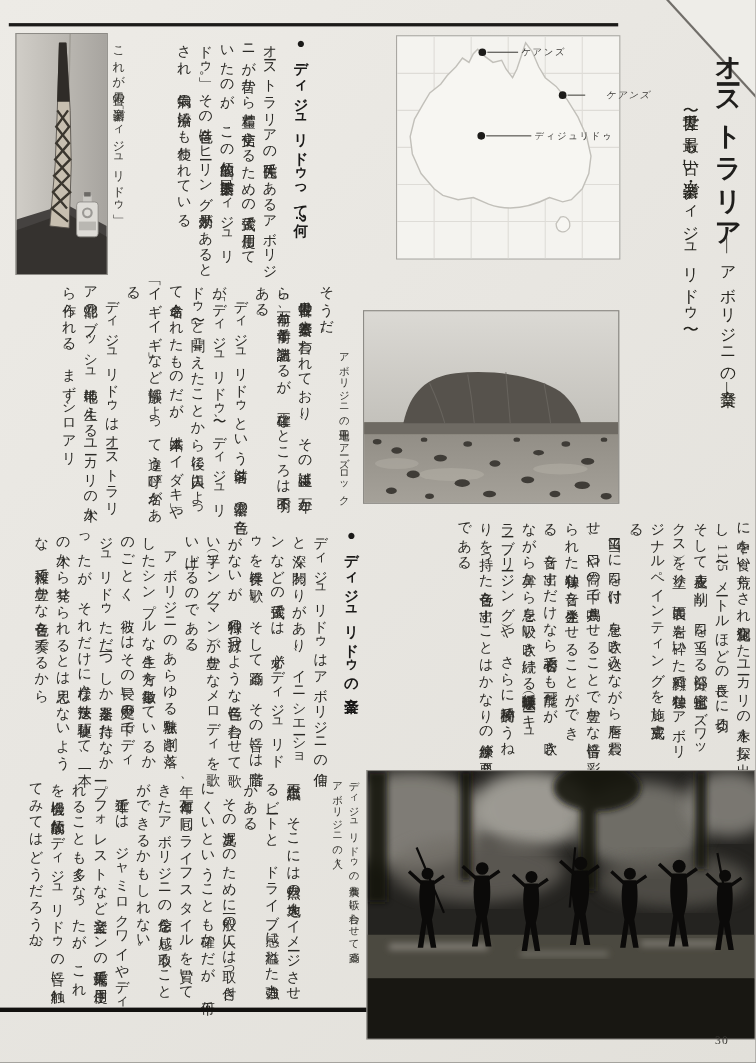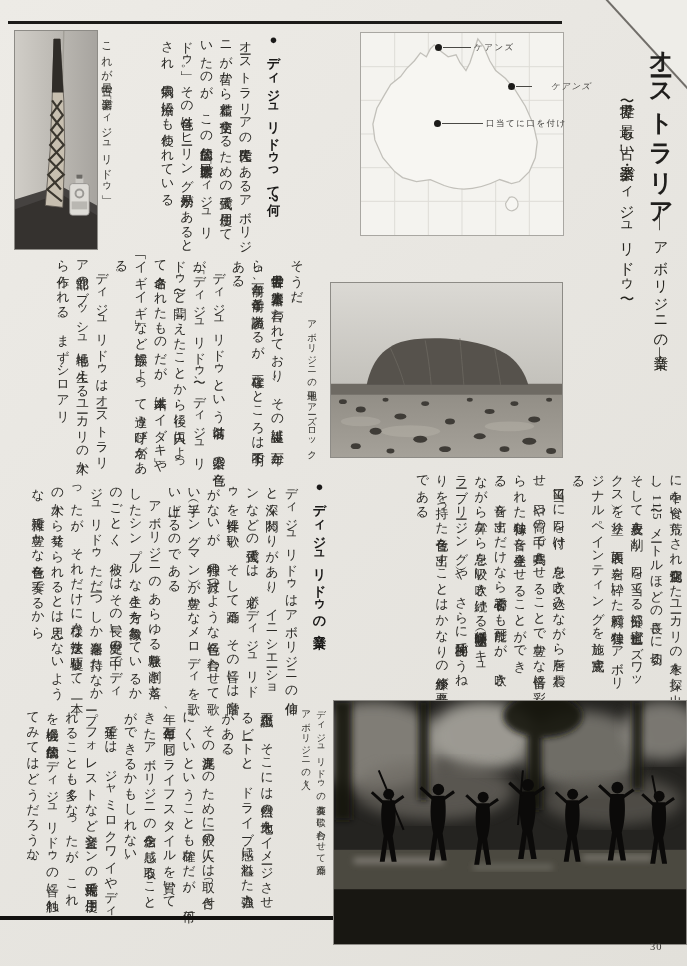--- a/index.html
+++ b/index.html
@@ -128,21 +128,21 @@
       <path d="M150,166 C156,164 160,170 158,176 C154,182 146,180 146,172 Z" fill="#f7f6f2" stroke="#c2c0ba" stroke-width="1.2"></path>
     </svg>
     <div class="map-dot" style="left:74px;top:11px;"></div>
     <div class="map-line" style="left:82px;top:14px;width:28px;"></div>
     <span class="map-label" style="left:113px;top:9px;">ケアンズ</span>
     <div class="map-dot" style="left:147px;top:50px;"></div>
     <div class="map-line" style="left:155px;top:53px;width:16px;"></div>
     <span class="map-label" style="left:190px;top:48px;font-style:italic;">ケアンズ</span>
     <div class="map-dot" style="left:73px;top:87px;"></div>
     <div class="map-line" style="left:81px;top:90px;width:41px;"></div>
-    <span class="map-label" style="left:125px;top:85px;">口当てに口を付け</span>
+    <span class="map-label" style="left:125px;top:85px;">ディジュリドゥ</span>
   </div>
 
   <div class="vtext masthead">
     <div class="mast-col1">
       <span class="mast-main">オーストラリア</span><span class="mast-sub1">—アボリジニの音楽—</span>
     </div>
     <div class="mast-sub2">〜世界で最も古い楽器・ディジュリドゥ〜</div>
   </div>
 
   <div class="vtext vbody bandA">

